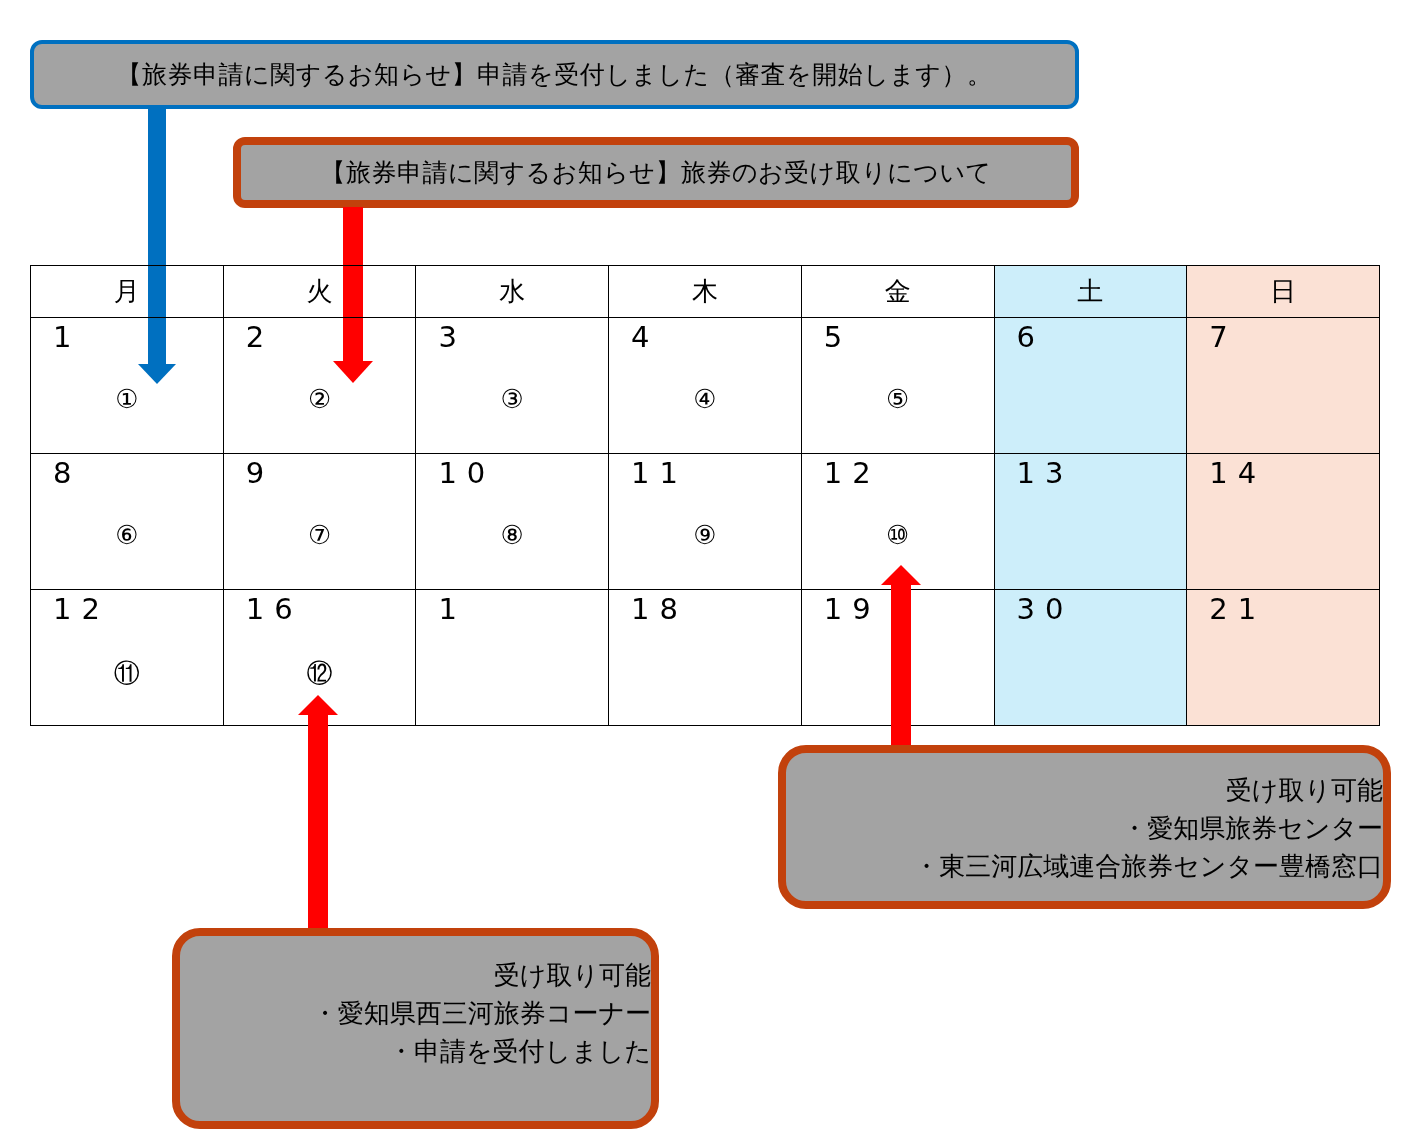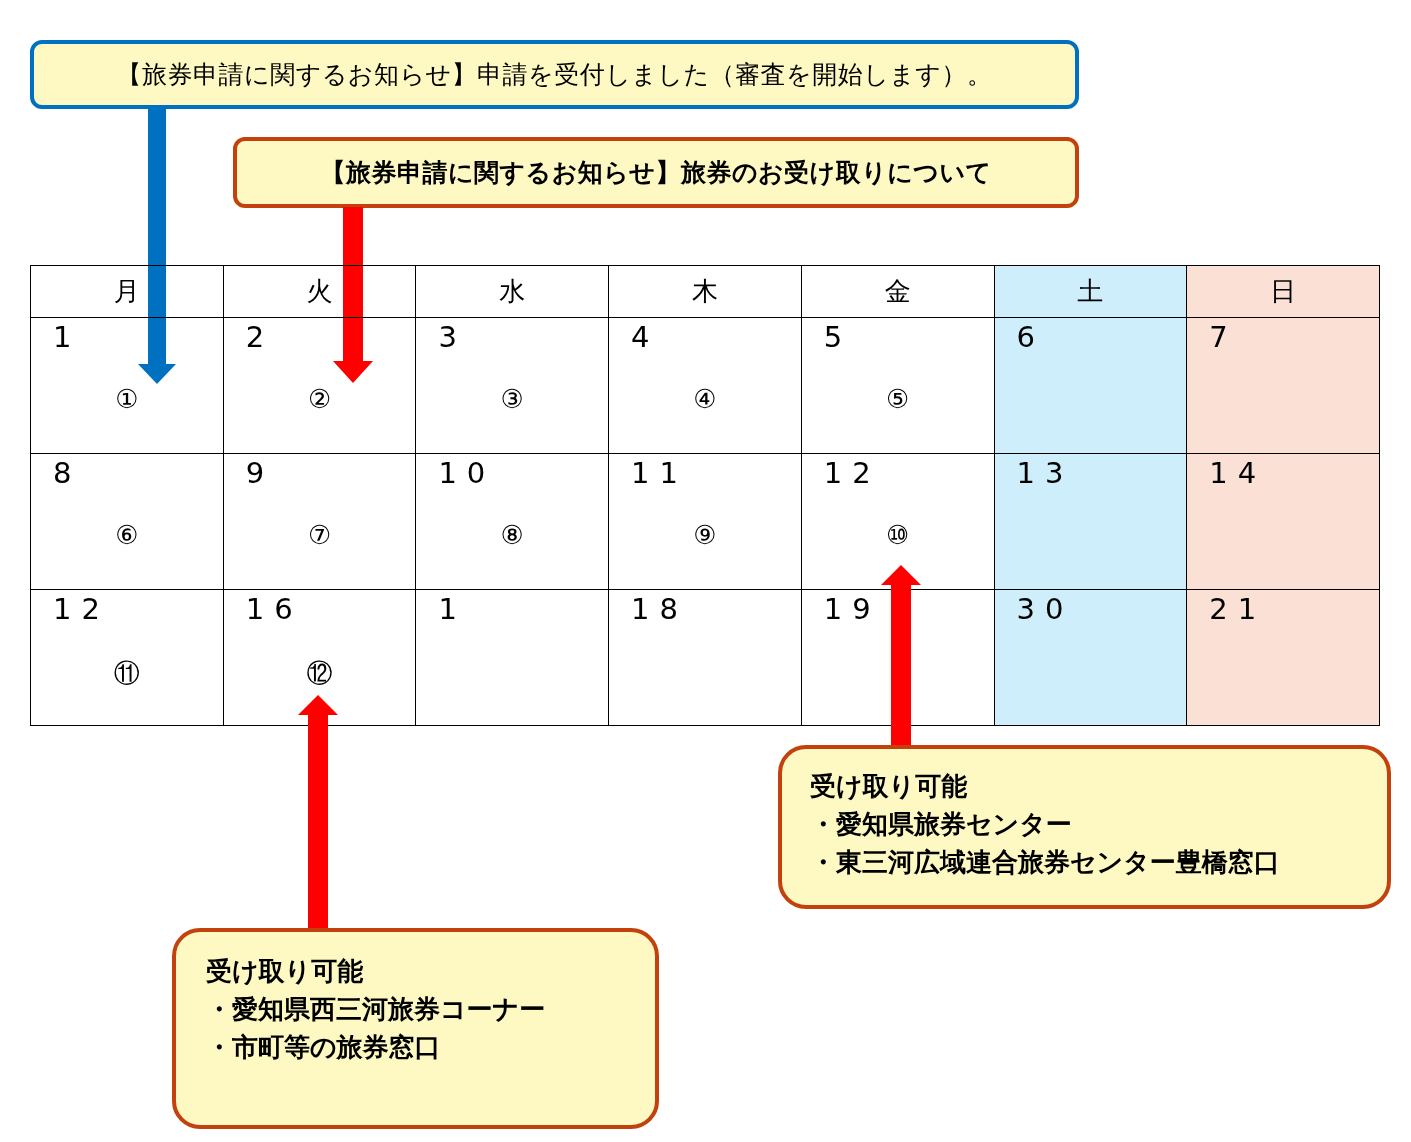--- a/index.html
+++ b/index.html
@@ -1,24 +1,24 @@
 <!DOCTYPE html>
 <html><head>
 <meta charset="utf-8">
 <style>
   html, body { margin: 0; padding: 0; background: #ffffff; }
   body { width: 1411px; height: 1142px; position: relative; overflow: hidden;
          font-family: "DejaVu Sans", "Liberation Sans", sans-serif; color: #000; }
-  .callout { position: absolute; box-sizing: border-box; background: #fef9c3; border-radius: 12px; }
+  .callout { position: absolute; box-sizing: border-box; background: #a3a3a3; border-radius: 12px; }
   .callout.blue { border: 4px solid #0070c0; }
-  .callout.red { border: 4px solid #c2410c; font-weight: bold; }
+  .callout.red { border: 8px solid #c2410c; }
   .callout .title { position: absolute; left: 0; right: 0; top: 0; bottom: 0;
                     display: flex; align-items: center; justify-content: center;
                     font-size: 25px; white-space: nowrap; letter-spacing: 0.5px; }
-  .callout.list { border-radius: 28px; padding: 18px 0 0 28px; font-size: 26px; line-height: 38px; }
+  .callout.list { border-radius: 28px; padding: 18px 0 0 28px; font-size: 26px; line-height: 38px; text-align: right; }
   .callout.list .line { white-space: nowrap; }
   .arrow { position: absolute; }
   table.cal { position: absolute; left: 30px; top: 265px; border-collapse: collapse;
               table-layout: fixed; width: 1350px; }
   table.cal th, table.cal td { border: 1.5px solid #000; box-sizing: border-box; padding: 0; }
   table.cal th { height: 52px; font-weight: normal; font-size: 26px; text-align: center; }
   table.cal td { height: 136px; vertical-align: top; position: relative; }
   .sat { background: #cdeefa; }
   .sun { background: #fbe1d5; }
   .daynum { position: absolute; top: 2px; left: 22px; font-size: 29px; letter-spacing: 10px; }
@@ -154,14 +154,14 @@
 
 <div class="callout red list" style="left:778px; top:745px; width:613px; height:164px;">
   <div class="line">受け取り可能</div>
   <div class="line">・愛知県旅券センター</div>
   <div class="line">・東三河広域連合旅券センター豊橋窓口</div>
 </div>
 
 <div class="callout red list" style="left:172px; top:928px; width:487px; height:201px; padding-top:20px; padding-left:30px;">
   <div class="line">受け取り可能</div>
   <div class="line">・愛知県西三河旅券コーナー</div>
-  <div class="line">・市町等の旅券窓口</div>
+  <div class="line">・申請を受付しました</div>
 </div>
 
 </body></html>

